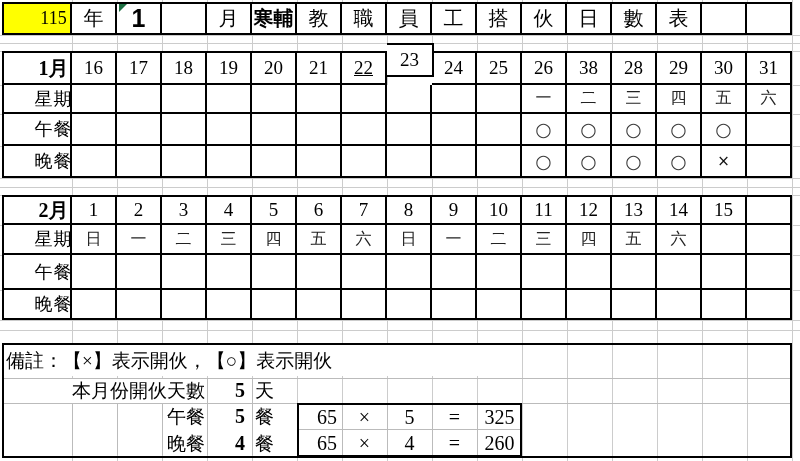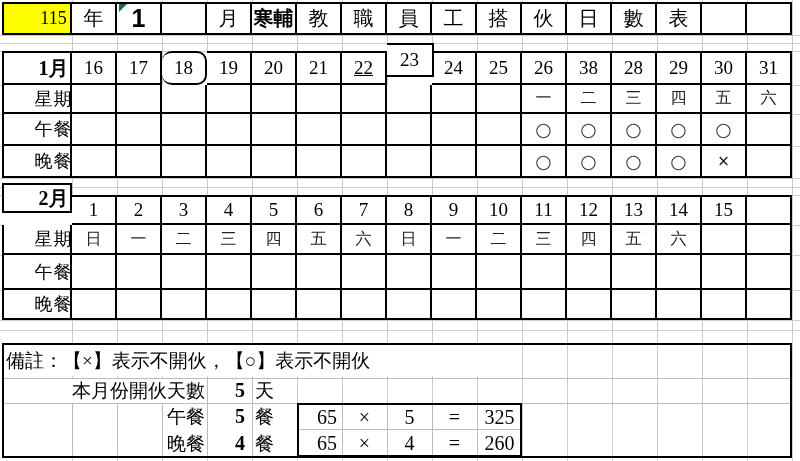--- a/index.html
+++ b/index.html
@@ -103,21 +103,21 @@
     <div class="cell c-date bt" style="left:477px;top:195px;width:45px;height:30px;">10</div>
     <div class="cell c-date bt" style="left:432px;top:195px;width:45px;height:30px;">9</div>
     <div class="cell c-date bt" style="left:387px;top:195px;width:45px;height:30px;">8</div>
     <div class="cell c-date bt" style="left:342px;top:195px;width:45px;height:30px;">7</div>
     <div class="cell c-date bt" style="left:297px;top:195px;width:45px;height:30px;">6</div>
     <div class="cell c-date bt" style="left:252px;top:195px;width:45px;height:30px;">5</div>
     <div class="cell c-date bt" style="left:207px;top:195px;width:45px;height:30px;">4</div>
     <div class="cell c-date bt" style="left:162px;top:195px;width:45px;height:30px;">3</div>
     <div class="cell c-date bt" style="left:117px;top:195px;width:45px;height:30px;">2</div>
     <div class="cell c-date bt" style="left:72px;top:195px;width:45px;height:30px;">1</div>
-    <div class="cell c-mlabel bl bt" style="left:2px;top:183px;width:70px;height:30px;">2月</div>
+    <div class="cell c-mlabel bl bt" style="left:2px;top:195px;width:70px;height:30px;">2月</div>
     <div class="cell c-circle" style="left:747px;top:146px;width:45px;height:32px;"></div>
     <div class="cell c-x" style="left:702px;top:146px;width:45px;height:32px;">×</div>
     <div class="cell c-circle" style="left:657px;top:146px;width:45px;height:32px;">○</div>
     <div class="cell c-circle" style="left:612px;top:146px;width:45px;height:32px;">○</div>
     <div class="cell c-circle" style="left:567px;top:146px;width:45px;height:32px;">○</div>
     <div class="cell c-circle" style="left:522px;top:146px;width:45px;height:32px;">○</div>
     <div class="cell c-circle" style="left:477px;top:146px;width:45px;height:32px;"></div>
     <div class="cell c-circle" style="left:432px;top:146px;width:45px;height:32px;"></div>
     <div class="cell c-circle" style="left:387px;top:146px;width:45px;height:32px;"></div>
     <div class="cell c-circle" style="left:342px;top:146px;width:45px;height:32px;"></div>
@@ -168,21 +168,21 @@
     <div class="cell c-date bt" style="left:612px;top:51px;width:45px;height:34px;">28</div>
     <div class="cell c-date bt" style="left:567px;top:51px;width:45px;height:34px;">38</div>
     <div class="cell c-date bt" style="left:522px;top:51px;width:45px;height:34px;">26</div>
     <div class="cell c-date bt" style="left:477px;top:51px;width:45px;height:34px;">25</div>
     <div class="cell c-date bt" style="left:432px;top:51px;width:45px;height:34px;">24</div>
     <div class="cell c-date bt" style="left:387px;top:43px;width:47px;height:34px;">23</div>
     <div class="cell c-date bt" style="left:342px;top:51px;width:45px;height:34px;text-decoration:underline;">22</div>
     <div class="cell c-date bt" style="left:297px;top:51px;width:45px;height:34px;">21</div>
     <div class="cell c-date bt" style="left:252px;top:51px;width:45px;height:34px;">20</div>
     <div class="cell c-date bt" style="left:207px;top:51px;width:45px;height:34px;">19</div>
-    <div class="cell c-date bt" style="left:162px;top:51px;width:45px;height:34px;border-radius:10px;">18</div>
+    <div class="cell c-date bt" style="left:162px;top:51px;width:45px;height:34px;">18</div>
     <div class="cell c-date bt" style="left:117px;top:51px;width:45px;height:34px;">17</div>
     <div class="cell c-date bt" style="left:72px;top:51px;width:45px;height:34px;">16</div>
     <div class="cell c-mlabel bl bt" style="left:2px;top:51px;width:70px;height:34px;">1月</div>
     <div class="cell c-title bt" style="left:747px;top:2px;width:45px;height:33px;"></div>
     <div class="cell c-title bt" style="left:702px;top:2px;width:45px;height:33px;"></div>
     <div class="cell c-title bt" style="left:657px;top:2px;width:45px;height:33px;">表</div>
     <div class="cell c-title bt" style="left:612px;top:2px;width:45px;height:33px;">數</div>
     <div class="cell c-title bt" style="left:567px;top:2px;width:45px;height:33px;">日</div>
     <div class="cell c-title bt" style="left:522px;top:2px;width:45px;height:33px;">伙</div>
     <div class="cell c-title bt" style="left:477px;top:2px;width:45px;height:33px;">搭</div>
@@ -238,21 +238,21 @@
   <div class="nline" style="left:117px;top:403px;width:1px;height:52px;"></div>
   <div class="nline" style="left:162px;top:403px;width:1px;height:52px;"></div>
   <div id="calc-box"></div>
   <div class="nline" style="left:299px;top:429px;width:221px;height:1px;z-index:4;"></div>
   <div class="nline" style="left:342px;top:405px;width:1px;height:50px;z-index:4;"></div>
   <div class="nline" style="left:387px;top:405px;width:1px;height:50px;z-index:4;"></div>
   <div class="nline" style="left:432px;top:405px;width:1px;height:50px;z-index:4;"></div>
   <div class="nline" style="left:477px;top:405px;width:1px;height:50px;z-index:4;"></div>
   <div id="notes-border"></div>
 
-  <div class="nt" style="left:6px;top:343px;width:500px;height:35px;line-height:35px;">備註：【×】表示不開伙，【○】表示不開伙</div>
+  <div class="nt" style="left:6px;top:343px;width:500px;height:35px;line-height:35px;">備註：【×】表示開伙，【○】表示開伙</div>
 
   <div class="nt tr" style="left:2px;top:378px;width:203px;height:25px;line-height:25px;">本月份開伙天數</div>
   <div class="nt tr bold num" style="left:207px;top:378px;width:38px;height:25px;line-height:25px;">5</div>
   <div class="nt tl" style="left:255px;top:378px;width:40px;height:25px;line-height:25px;">天</div>
 
   <div class="nt tr" style="left:2px;top:403px;width:203px;height:27px;line-height:27px;">午餐</div>
   <div class="nt tr bold num" style="left:207px;top:403px;width:38px;height:27px;line-height:27px;">5</div>
   <div class="nt tl" style="left:255px;top:403px;width:40px;height:27px;line-height:27px;">餐</div>
 
   <div class="nt tr" style="left:2px;top:430px;width:203px;height:27px;line-height:27px;">晚餐</div>

